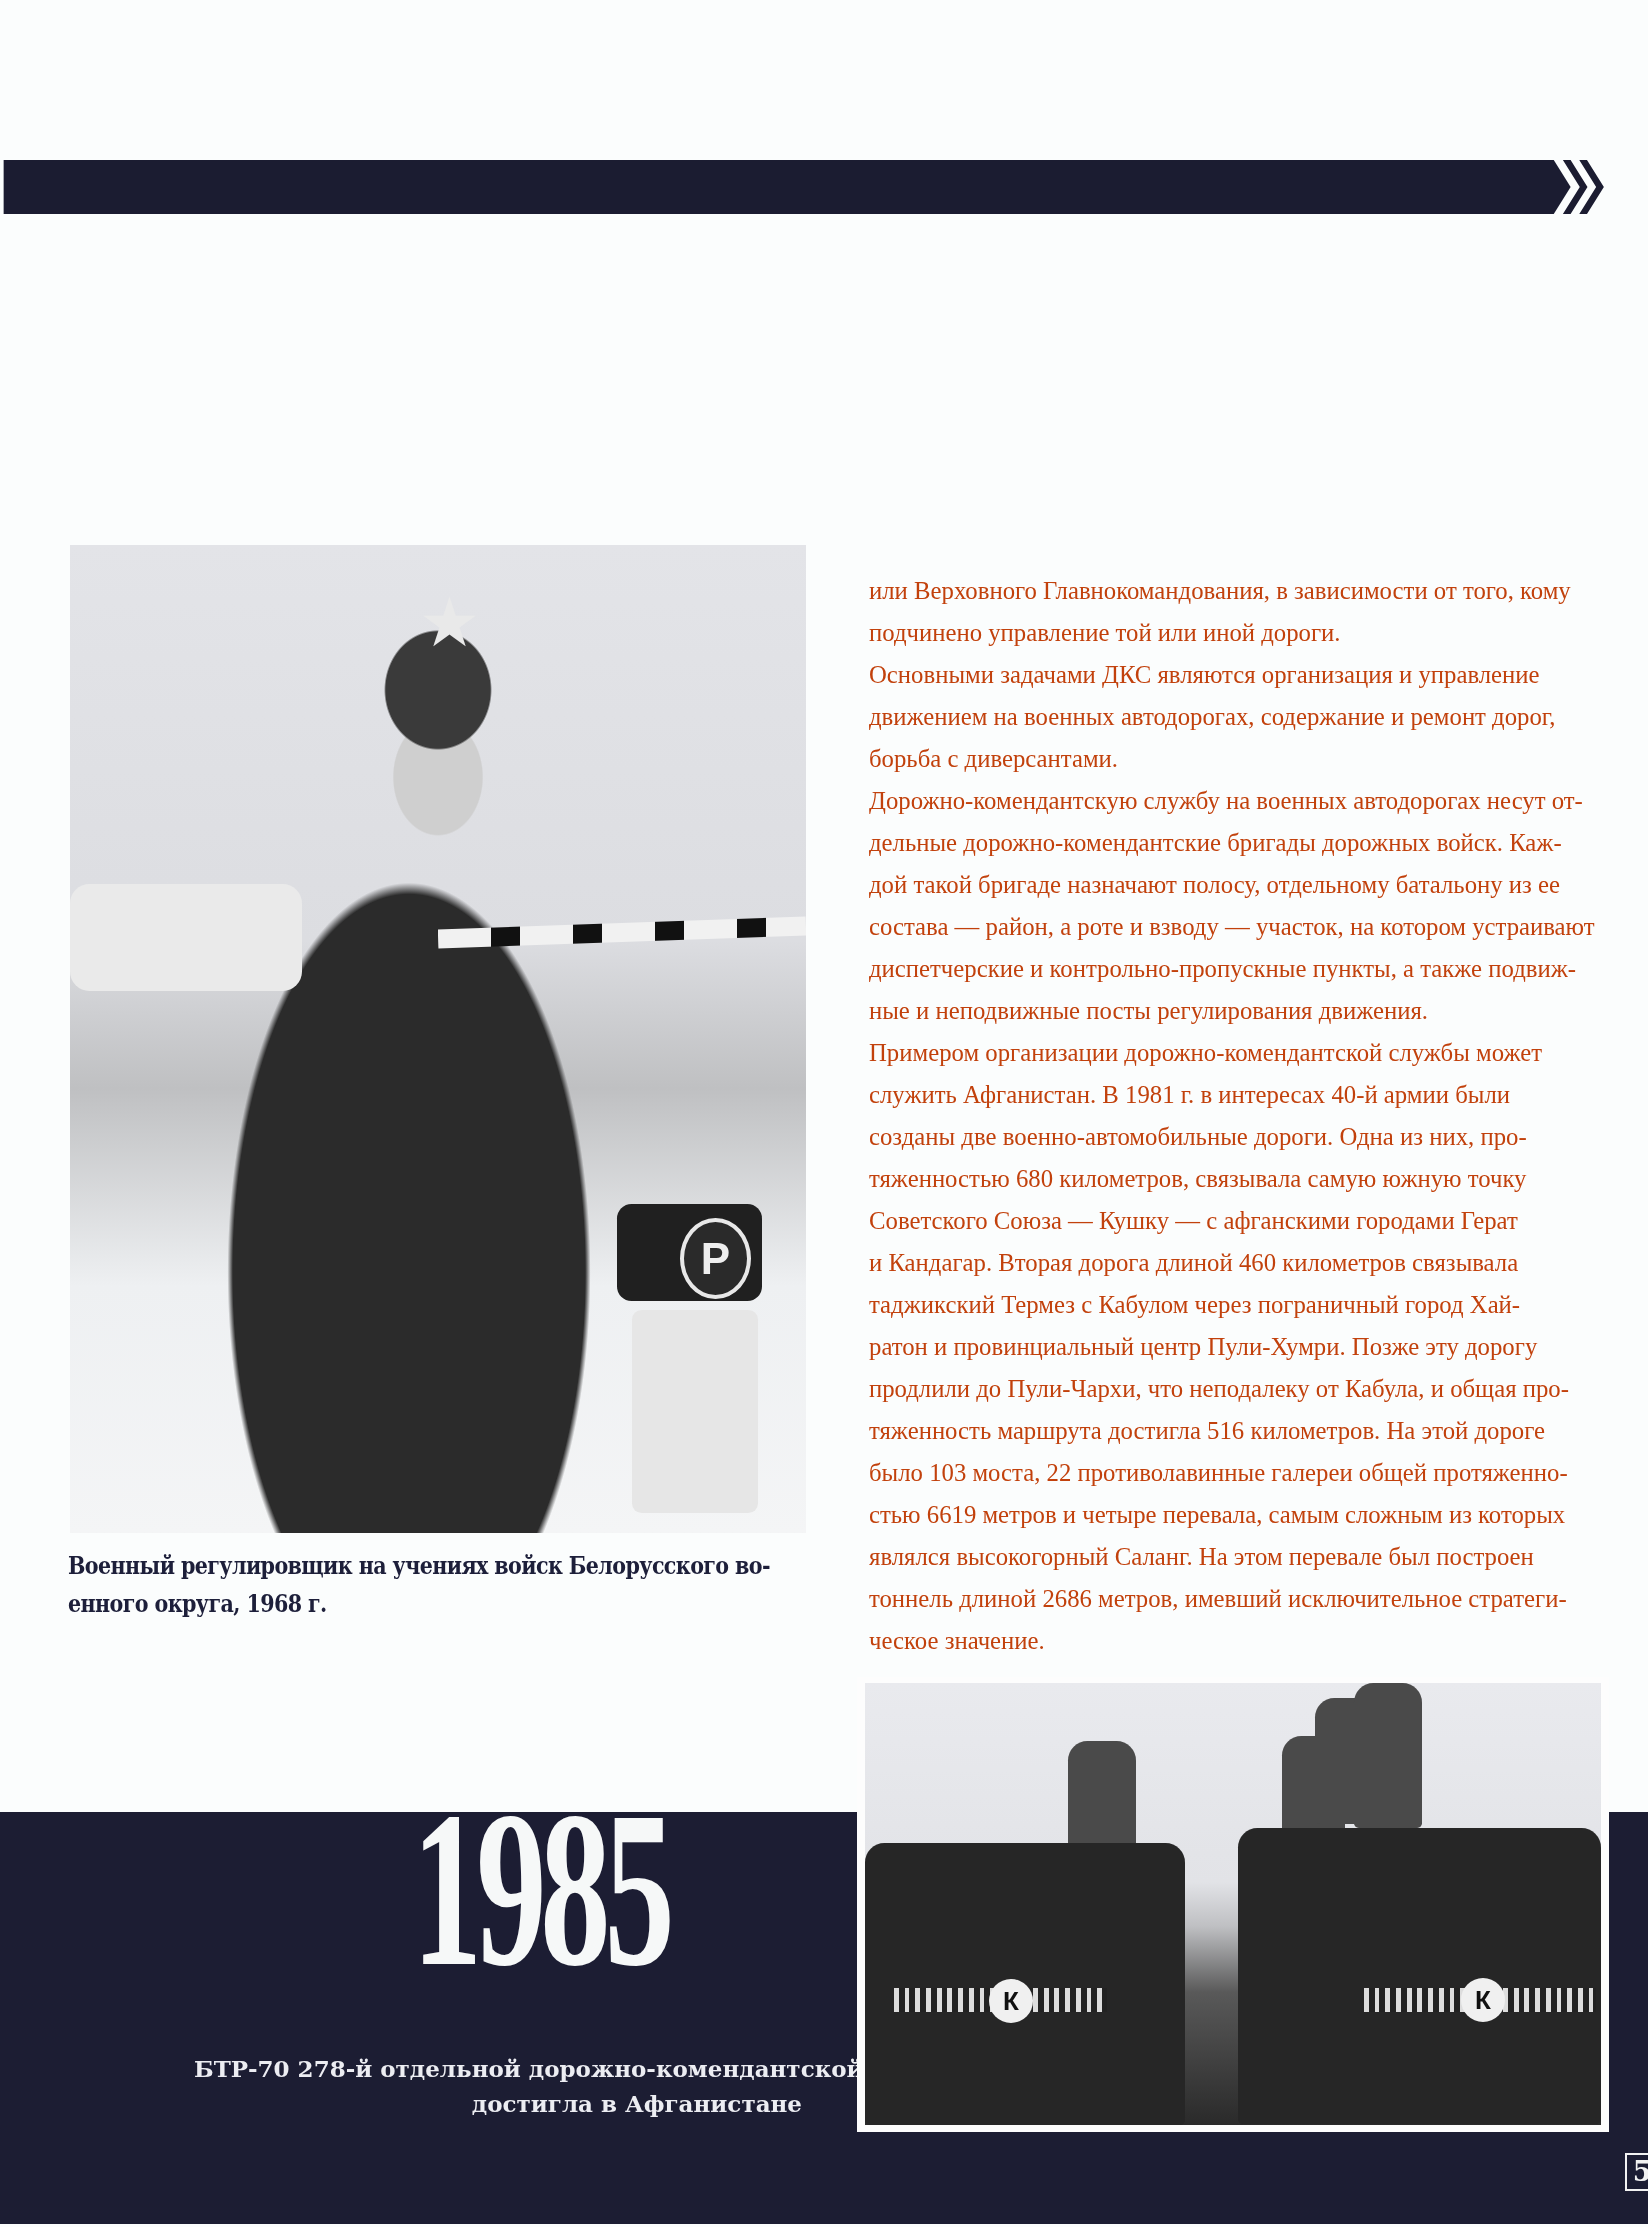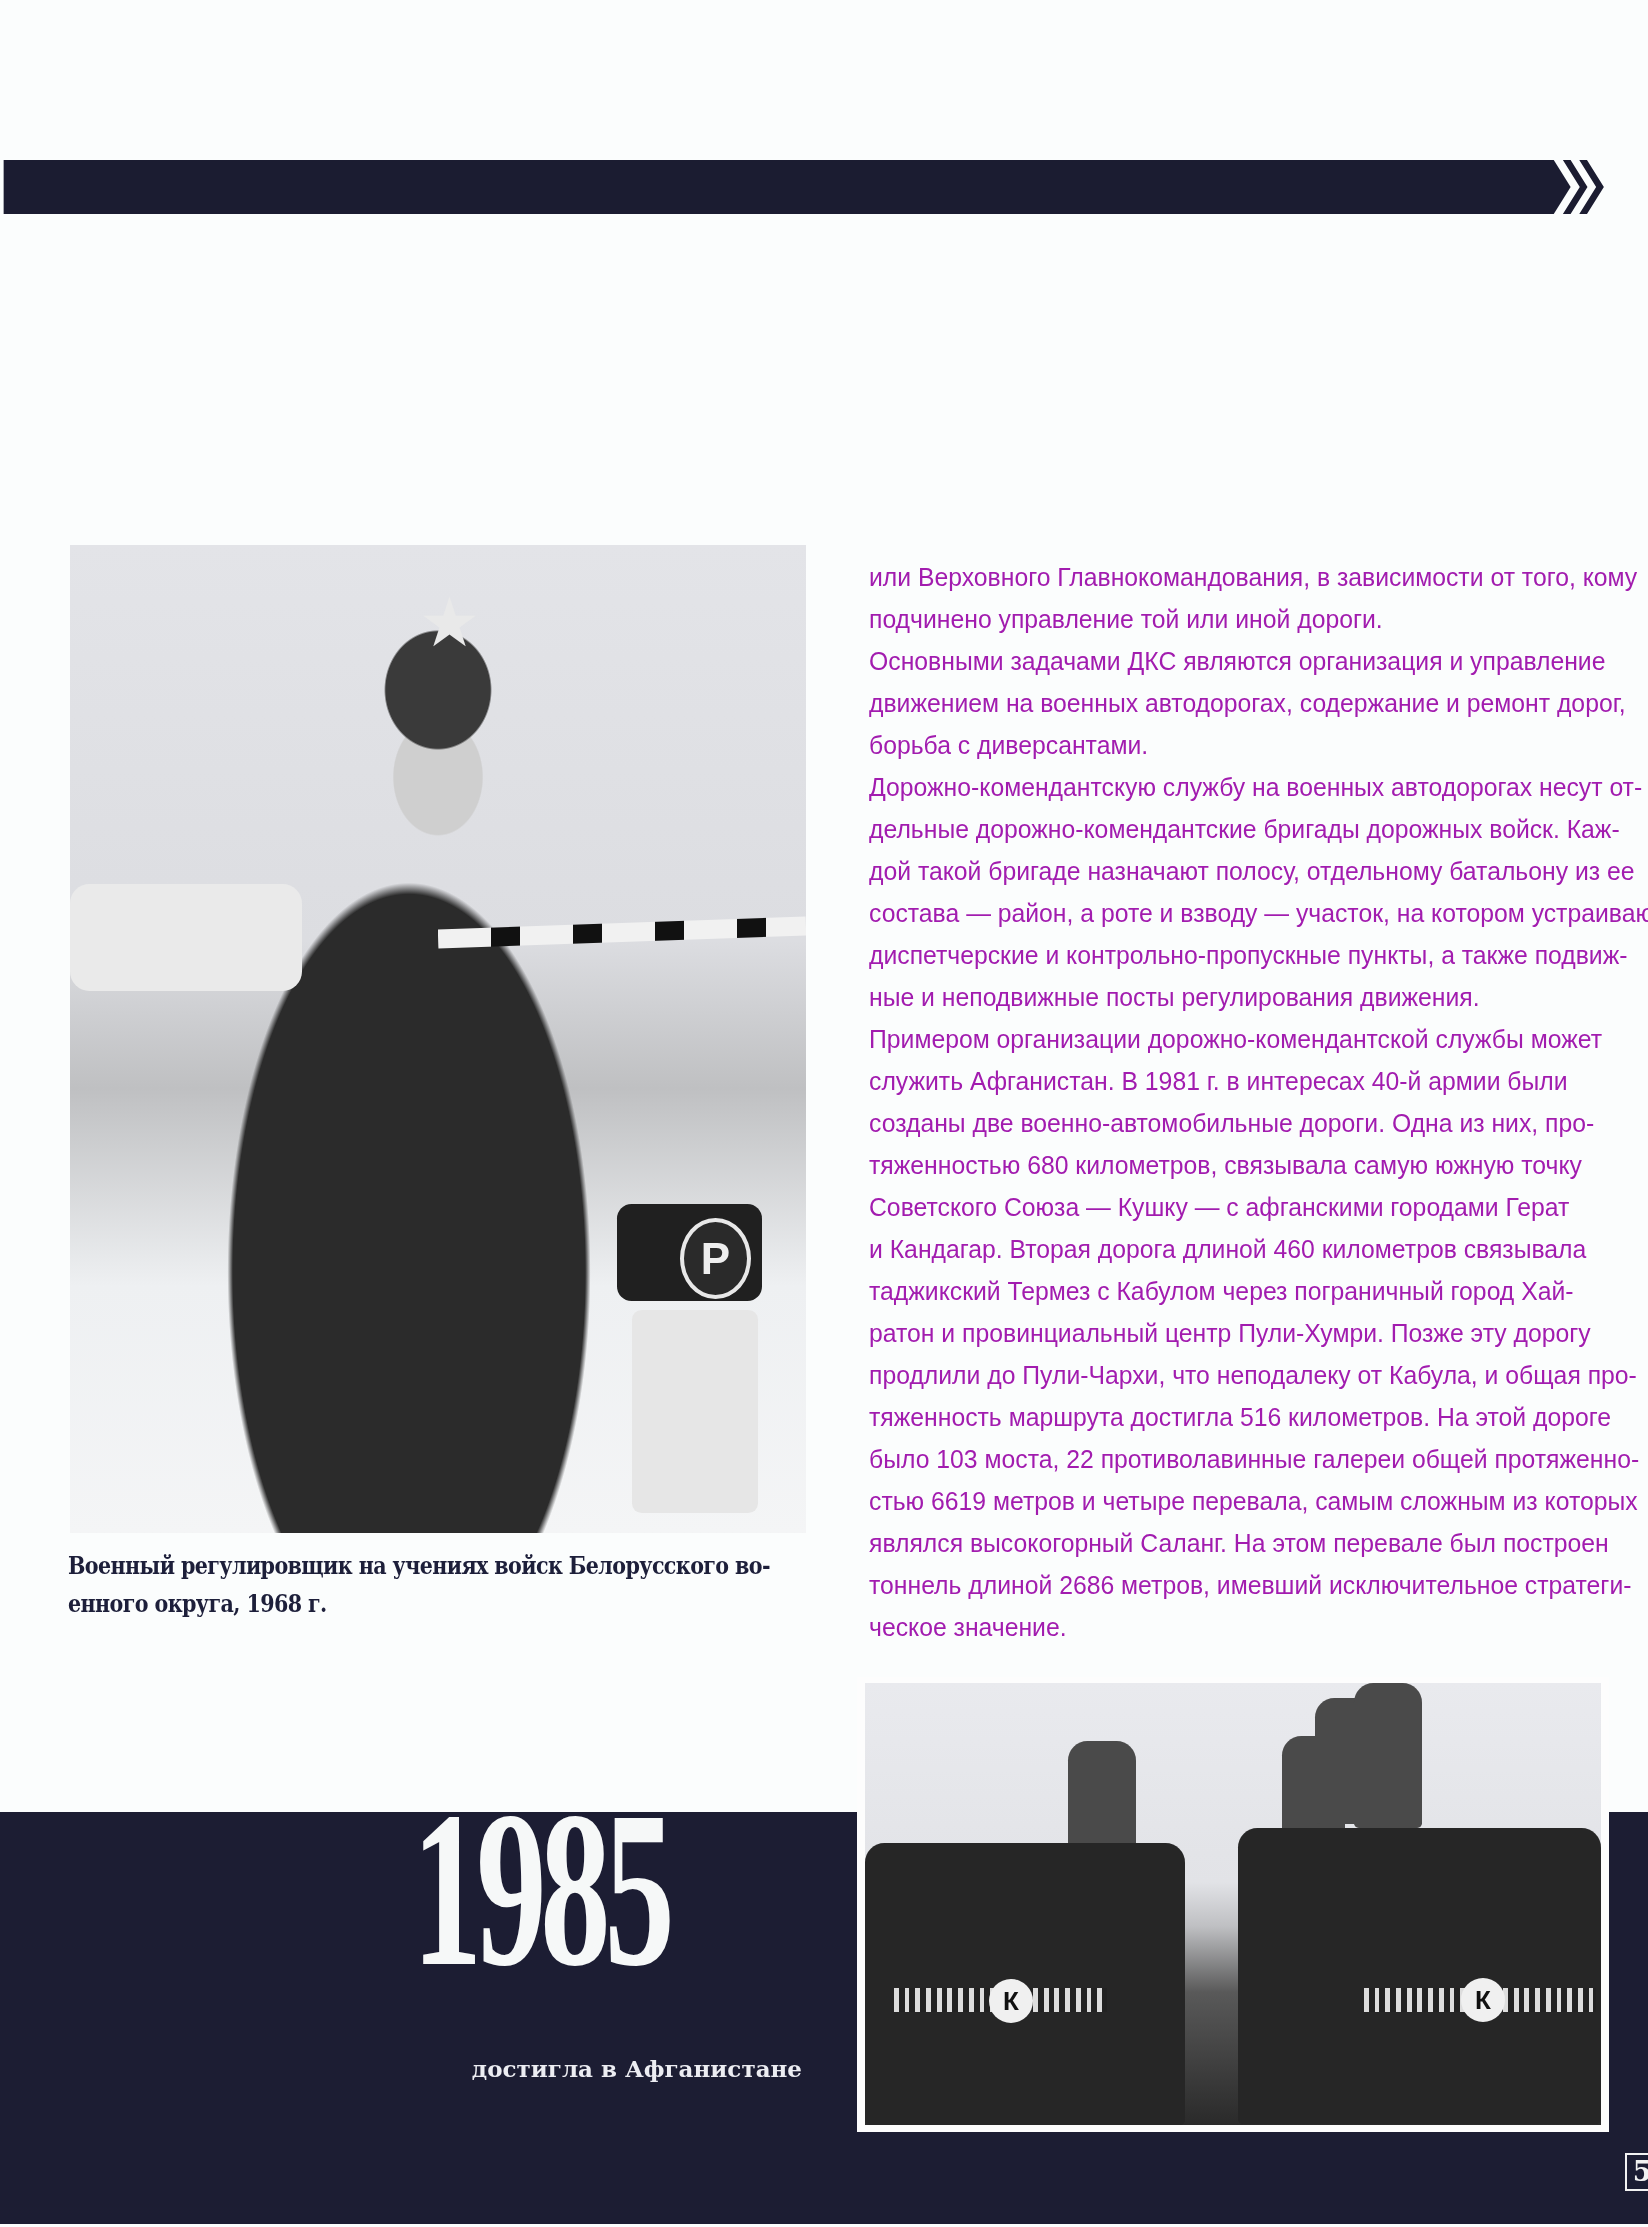--- a/index.html
+++ b/index.html
@@ -36,22 +36,22 @@
   
   #caption-left {
     left: 68px; top: 1547px; width: 746px;
     font-family: "DejaVu Serif", serif; font-weight: bold; font-size: 24px; line-height: 38px;
     color: #1d1f3a; letter-spacing: -0.7px; transform: scaleX(0.86); transform-origin: left top;
     width: 867px;
   }
 
   
   #main-text {
-    left: 869px; top: 556px; width: 756px;
-    font-family: Liberation Sans, sans-serif; font-size: 25px; line-height: 42px; color: #a21caf;
+    left: 869px; top: 570px; width: 756px;
+    font-family: Liberation Serif, serif; font-size: 25px; line-height: 42px; color: #c2410c;
   }
   #main-text .line { white-space: nowrap; display: block; transform-origin: left center; }
 
   
   #band-left { left: 0; top: 1812px; width: 857px; height: 412px; background: #1c1d33; }
   #band-right { left: 1609px; top: 1812px; width: 39px; height: 412px; background: #1c1d33; }
   #band-bottom { left: 0; top: 2131px; width: 1648px; height: 93px; background: #1c1d33; }
 
   #year {
     left: 412px; top: 1792px; width: 387px; height: 194px;
@@ -138,20 +138,21 @@
   <span class="line" style="transform: scaleX(0.99);">ческое значение.</span>
 </div>
 
 <div id="band-left" class="abs"></div>
 <div id="band-right" class="abs"></div>
 <div id="band-bottom" class="abs"></div>
 
 <div id="year" class="abs">1985</div>
 
 <div id="caption-bottom" class="abs">
+  <span>БТР-70 278-й отдельной дорожно-комендантской</span>
   <span>достигла в Афганистане</span>
 </div>
 
 <div id="photo-bottom-frame" class="abs"></div>
 <div id="photo-bottom" class="abs" title="Two BTR-70 armoured vehicles with K markings and soldiers on top">
   <div class="soldier" style="left:203px;top:58px;width:68px;height:126px;"></div>
   <div class="soldier" style="left:417px;top:53px;width:63px;height:121px;"></div>
   <div class="soldier" style="left:450px;top:14.5px;width:63px;height:126px;"></div>
   <div class="soldier" style="left:489px;top:0px;width:68px;height:145px;"></div>
 

